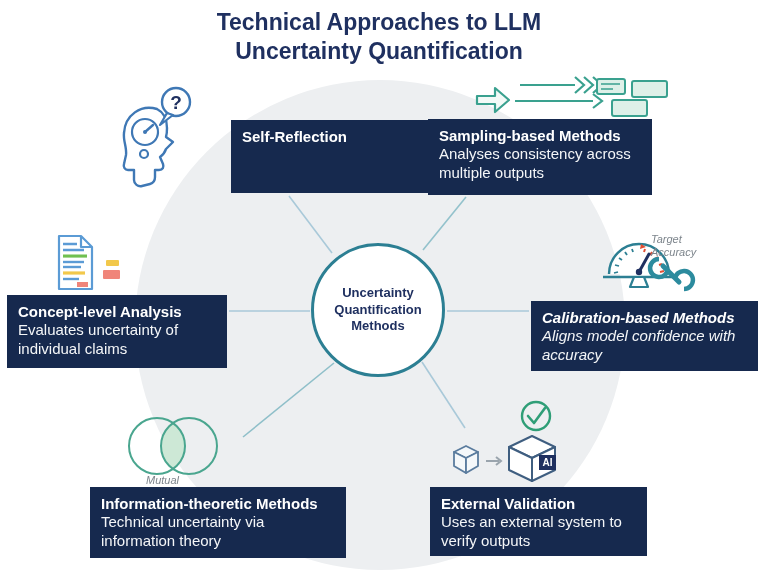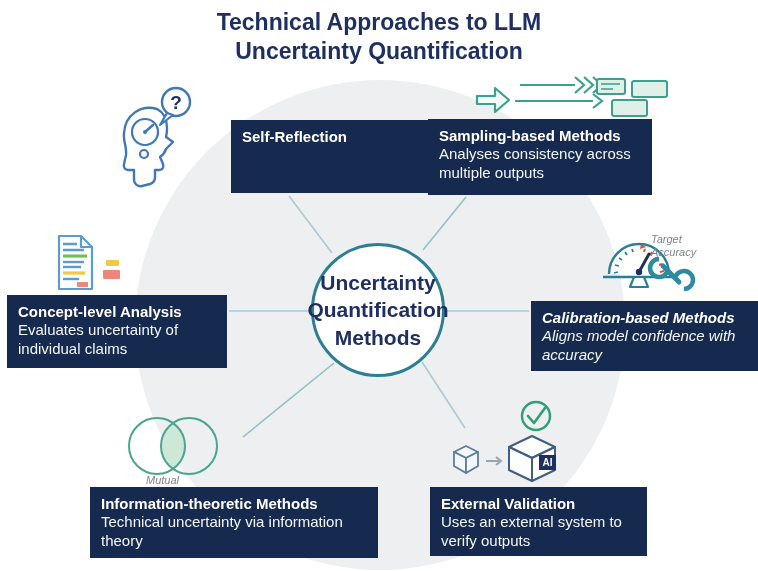--- a/index.html
+++ b/index.html
@@ -17,27 +17,27 @@
   .node-box{
     position:absolute;z-index:4;background:#16294e;color:#ffffff;
     box-sizing:border-box;padding:8px 11px;line-height:1.22;
   }
   .node-box h3{margin:0;font-size:15px;font-weight:bold;color:#ffffff;}
   .node-box p{margin:0;font-size:15px;font-weight:normal;color:#f4f6f8;}
   .box-self{left:196px;top:120px;width:198px;height:73px;margin-left:35px;}
   .box-sampling{left:428px;top:119px;width:224px;height:76px;}
   .box-concept{left:7px;top:295px;width:220px;height:73px;}
   .box-calibration{left:531px;top:301px;width:227px;height:70px;font-style:italic;}
-  .box-information{left:90px;top:487px;width:288px;height:71px;}
+  .box-information{left:90px;top:487px;width:256px;height:71px;}
   .box-external{left:430px;top:487px;width:217px;height:69px;}
   .center-circle{
     position:absolute;left:311px;top:243px;width:134px;height:134px;border-radius:50%;
     background:#ffffff;border:3px solid #2c7f93;z-index:5;box-sizing:border-box;
     display:flex;align-items:center;justify-content:center;text-align:center;
-    font-size:21px;font-weight:bold;color:#1f3060;padding:0 12px;line-height:1.3;
+    font-size:13px;font-weight:bold;color:#1f3060;padding:0 12px;line-height:1.3;
   }
   .diagram-title{
     position:absolute;left:0;top:8px;width:758px;text-align:center;z-index:6;
     color:#1f3060;font-size:23px;font-weight:bold;line-height:1.28;
   }
   .tiny-label{
     position:absolute;z-index:4;font-size:11px;color:#7d858c;text-align:left;line-height:1.15;font-style:italic;
   }
   .gauge-label{left:651px;top:233px;width:50px;}
   .venn-label{left:146px;top:434px;width:58px;margin-top:40px;}

